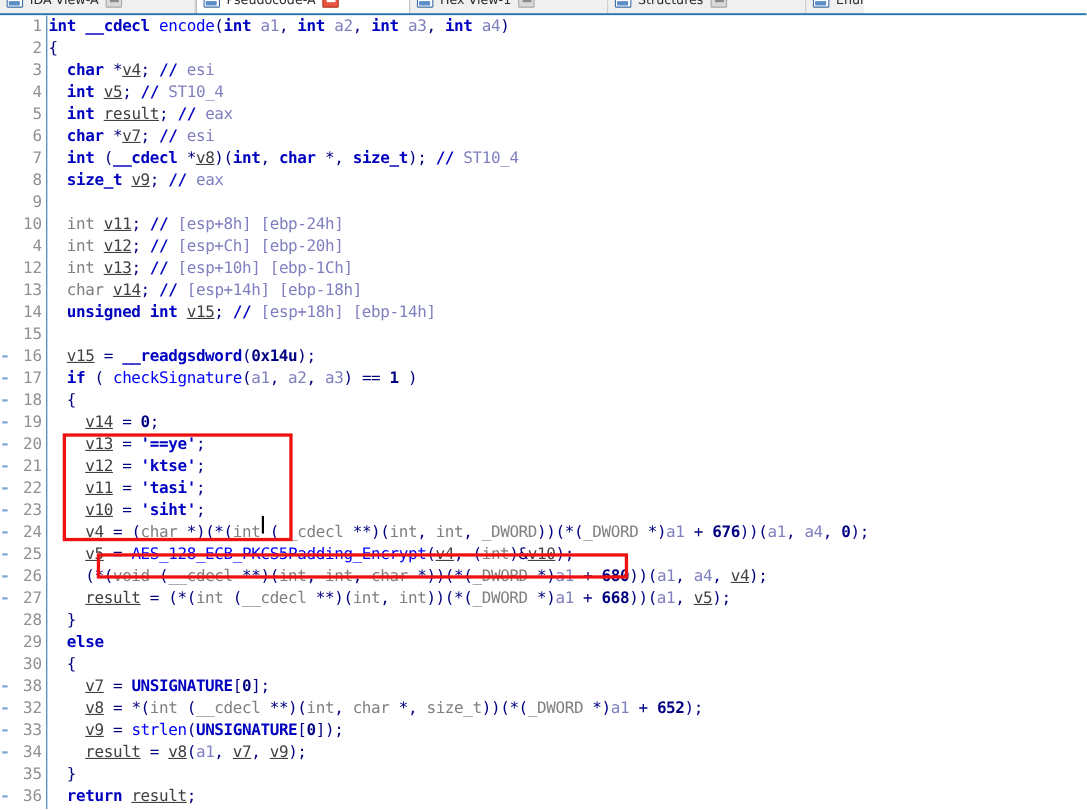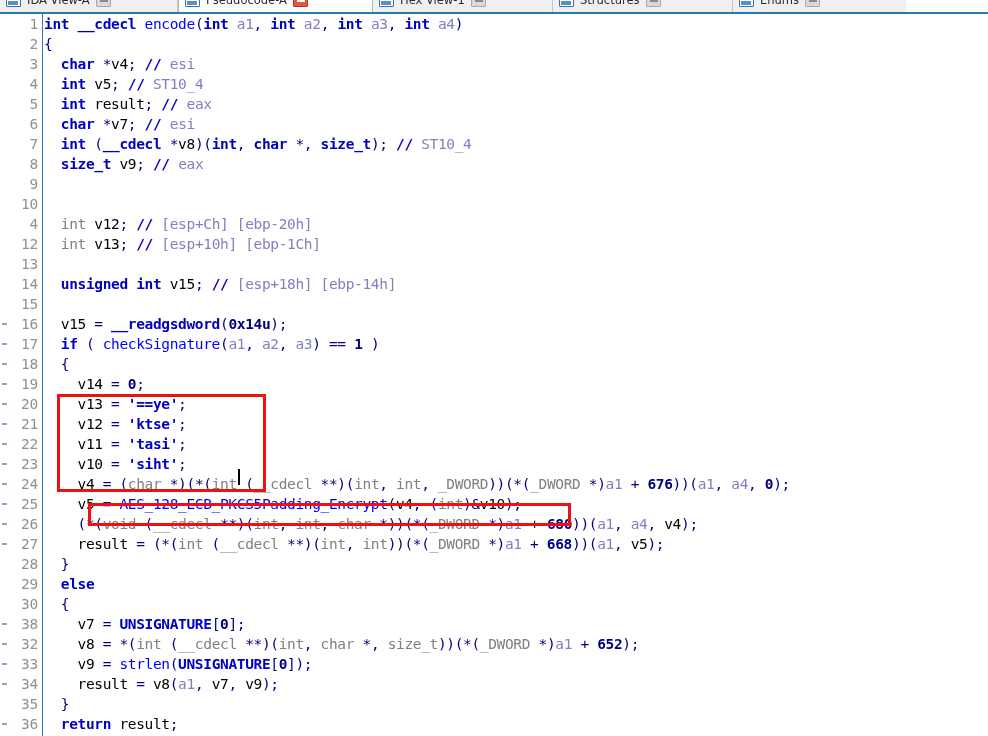--- a/index.html
+++ b/index.html
@@ -15,21 +15,21 @@
     position: relative;
     width: 988px; height: 736px;
     background: #ffffff;
     overflow: hidden;
   }
 
   
   #tabbar {
     position: absolute;
     left: 0; top: 0;
-    width: 906px; height: 13px;
+    width: 785px; height: 13px;
     background: #e5e5e5;
     overflow: hidden;
     border-bottom: 0;
   }
   #tabstrip {
     position: absolute;
     left: 0; top: -13px;
     height: 26px;
     display: flex;
     align-items: center;
@@ -161,21 +161,21 @@
     font-family: "DejaVu Sans Mono", monospace;
     font-size: 14.5px;
     letter-spacing: -0.35px;
   }
 
   
   .k   { color: #0000c0; font-weight: bold; }   
   .kg  { color: #808080; }                      
   .pl  { color: #000080; }                      
   .fn  { color: #0000ff; }                      
-  .var { color: #000000; }                      
+  .var { color: #404040; text-decoration: underline; }                      
   .arg { color: #8080c0; }                      
   .gv  { color: #0000c0; font-weight: bold; }   
   .num { color: #000080; font-weight: bold; text-align: center; }   
   .str { color: #0000c0; font-weight: bold; }   
   .cm  { color: #8080c0; }                      
   .cmk { color: #0000c0; font-weight: bold; }   
   .g   { color: #808080; }   
 
   
   .annot-box {
@@ -237,24 +237,24 @@
     <div class="code-lines" id="code-lines">
         <div class="cl" style="top: 0px; position: absolute; left: 0px; width: 988px;"><span class="lnum">1</span><span class="ltext"><span class="k">int</span><span class="pl"> </span><span class="k">__cdecl</span><span class="pl"> </span><span class="fn">encode</span><span class="pl">(</span><span class="k">int</span><span class="pl"> </span><span class="arg">a1</span><span class="pl">, </span><span class="k">int</span><span class="pl"> </span><span class="arg">a2</span><span class="pl">, </span><span class="k">int</span><span class="pl"> </span><span class="arg">a3</span><span class="pl">, </span><span class="k">int</span><span class="pl"> </span><span class="arg">a4</span><span class="pl">)</span></span></div>
         <div class="cl" style="top: 20px; position: absolute; left: 0px; width: 988px;"><span class="lnum">2</span><span class="ltext"><span class="pl">{</span></span></div>
         <div class="cl" style="top: 40px; position: absolute; left: 0px; width: 988px;"><span class="lnum">3</span><span class="ltext"><span class="pl">  </span><span class="k">char</span><span class="pl"> *</span><span class="var">v4</span><span class="pl">; </span><span class="cmk">//</span><span class="pl"> </span><span class="cm">esi</span></span></div>
         <div class="cl" style="top: 60px; position: absolute; left: 0px; width: 988px;"><span class="lnum">4</span><span class="ltext"><span class="pl">  </span><span class="k">int</span><span class="pl"> </span><span class="var">v5</span><span class="pl">; </span><span class="cmk">//</span><span class="pl"> </span><span class="cm">ST10_4</span></span></div>
         <div class="cl" style="top: 80px; position: absolute; left: 0px; width: 988px;"><span class="lnum">5</span><span class="ltext"><span class="pl">  </span><span class="k">int</span><span class="pl"> </span><span class="var">result</span><span class="pl">; </span><span class="cmk">//</span><span class="pl"> </span><span class="cm">eax</span></span></div>
         <div class="cl" style="top: 100px; position: absolute; left: 0px; width: 988px;"><span class="lnum">6</span><span class="ltext"><span class="pl">  </span><span class="k">char</span><span class="pl"> *</span><span class="var">v7</span><span class="pl">; </span><span class="cmk">//</span><span class="pl"> </span><span class="cm">esi</span></span></div>
         <div class="cl" style="top: 120px; position: absolute; left: 0px; width: 988px;"><span class="lnum">7</span><span class="ltext"><span class="pl">  </span><span class="k">int</span><span class="pl"> (</span><span class="k">__cdecl</span><span class="pl"> *</span><span class="var">v8</span><span class="pl">)(</span><span class="k">int</span><span class="pl">, </span><span class="k">char</span><span class="pl"> *, </span><span class="k">size_t</span><span class="pl">); </span><span class="cmk">//</span><span class="pl"> </span><span class="cm">ST10_4</span></span></div>
         <div class="cl" style="top: 140px; position: absolute; left: 0px; width: 988px;"><span class="lnum">8</span><span class="ltext"><span class="pl">  </span><span class="k">size_t</span><span class="pl"> </span><span class="var">v9</span><span class="pl">; </span><span class="cmk">//</span><span class="pl"> </span><span class="cm">eax</span></span></div>
         <div class="cl" style="top: 160px; position: absolute; left: 0px; width: 988px;"><span class="lnum">9</span></div>
-        <div class="cl" style="top: 180px; position: absolute; left: 0px; width: 988px;"><span class="lnum">10</span></div>
+        <div class="cl" style="top: 180px; position: absolute; left: 0px; width: 988px;"><span class="lnum">10</span><span class="ltext"><span class="pl">  </span><span class="kg">int</span><span class="pl"> </span><span class="var">v11</span><span class="pl">; </span><span class="cmk">//</span><span class="pl"> </span><span class="cm">[esp+8h] [ebp-24h]</span></span></div>
         <div class="cl" style="top: 200px; position: absolute; left: 0px; width: 988px;"><span class="lnum">4</span><span class="ltext"><span class="pl">  </span><span class="kg">int</span><span class="pl"> </span><span class="var">v12</span><span class="pl">; </span><span class="cmk">//</span><span class="pl"> </span><span class="cm">[esp+Ch] [ebp-20h]</span></span></div>
         <div class="cl" style="top: 220px; position: absolute; left: 0px; width: 988px;"><span class="lnum">12</span><span class="ltext"><span class="pl">  </span><span class="kg">int</span><span class="pl"> </span><span class="var">v13</span><span class="pl">; </span><span class="cmk">//</span><span class="pl"> </span><span class="cm">[esp+10h] [ebp-1Ch]</span></span></div>
-        <div class="cl" style="top: 240px; position: absolute; left: 0px; width: 805px;"><span class="lnum">13</span></div>
+        <div class="cl" style="top: 240px; position: absolute; left: 0px; width: 805px;"><span class="lnum">13</span><span class="ltext"><span class="pl">  </span><span class="kg">char</span><span class="pl"> </span><span class="var">v14</span><span class="pl">; </span><span class="cmk">//</span><span class="pl"> </span><span class="cm">[esp+14h] [ebp-18h]</span></span></div>
         <div class="cl" style="top: 260px; position: absolute; left: 0px; width: 988px;"><span class="lnum">14</span><span class="ltext"><span class="pl">  </span><span class="k">unsigned</span><span class="pl"> </span><span class="k">int</span><span class="pl"> </span><span class="var">v15</span><span class="pl">; </span><span class="cmk">//</span><span class="pl"> </span><span class="cm">[esp+18h] [ebp-14h]</span></span></div>
         <div class="cl" style="top: 280px; position: absolute; left: 0px; width: 988px;"><span class="lnum">15</span><span class="ltext"></span></div>
         <div class="cl" style="top: 300px; position: absolute; left: 0px; width: 988px;"><span class="marker"></span><span class="lnum">16</span><span class="ltext"><span class="pl">  </span><span class="var">v15</span><span class="pl"> = </span><span class="k">__readgsdword</span><span class="pl">(</span><span class="num">0x14u</span><span class="pl">);</span></span></div>
         <div class="cl" style="top: 320px; position: absolute; left: 0px; width: 988px;"><span class="marker"></span><span class="lnum">17</span><span class="ltext"><span class="pl">  </span><span class="k">if</span><span class="pl"> ( </span><span class="fn">checkSignature</span><span class="pl">(</span><span class="arg">a1</span><span class="pl">, </span><span class="arg">a2</span><span class="pl">, </span><span class="arg">a3</span><span class="pl">) == </span><span class="num">1</span><span class="pl"> )</span></span></div>
         <div class="cl" style="top: 340px; position: absolute; left: 0px; width: 988px; padding-left: 40px;"><span class="marker"></span><span class="lnum">18</span><span class="ltext"><span class="pl">  {</span></span></div>
         <div class="cl" style="top: 360px; position: absolute; left: 0px; width: 988px;"><span class="marker"></span><span class="lnum">19</span><span class="ltext"><span class="pl">    </span><span class="var">v14</span><span class="pl"> = </span><span class="num">0</span><span class="pl">;</span></span></div>
         <div class="cl" style="top: 380px; position: absolute; left: 0px; width: 988px;"><span class="marker"></span><span class="lnum">20</span><span class="ltext"><span class="pl">    </span><span class="var">v13</span><span class="pl"> = </span><span class="str">'==ye'</span><span class="pl">;</span></span></div>
         <div class="cl" style="top: 400px; position: absolute; left: 0px; width: 988px;"><span class="marker"></span><span class="lnum">21</span><span class="ltext"><span class="pl">    </span><span class="var">v12</span><span class="pl"> = </span><span class="str">'ktse'</span><span class="pl">;</span></span></div>
         <div class="cl" style="top: 420px; position: absolute; left: 0px; width: 988px;"><span class="marker"></span><span class="lnum">22</span><span class="ltext"><span class="pl">    </span><span class="var">v11</span><span class="pl"> = </span><span class="str">'tasi'</span><span class="pl">;</span></span></div>
         <div class="cl" style="top: 440px; position: absolute; left: 0px; width: 988px;"><span class="marker"></span><span class="lnum">23</span><span class="ltext"><span class="pl">    </span><span class="var">v10</span><span class="pl"> = </span><span class="str">'siht'</span><span class="pl">;</span></span></div>

